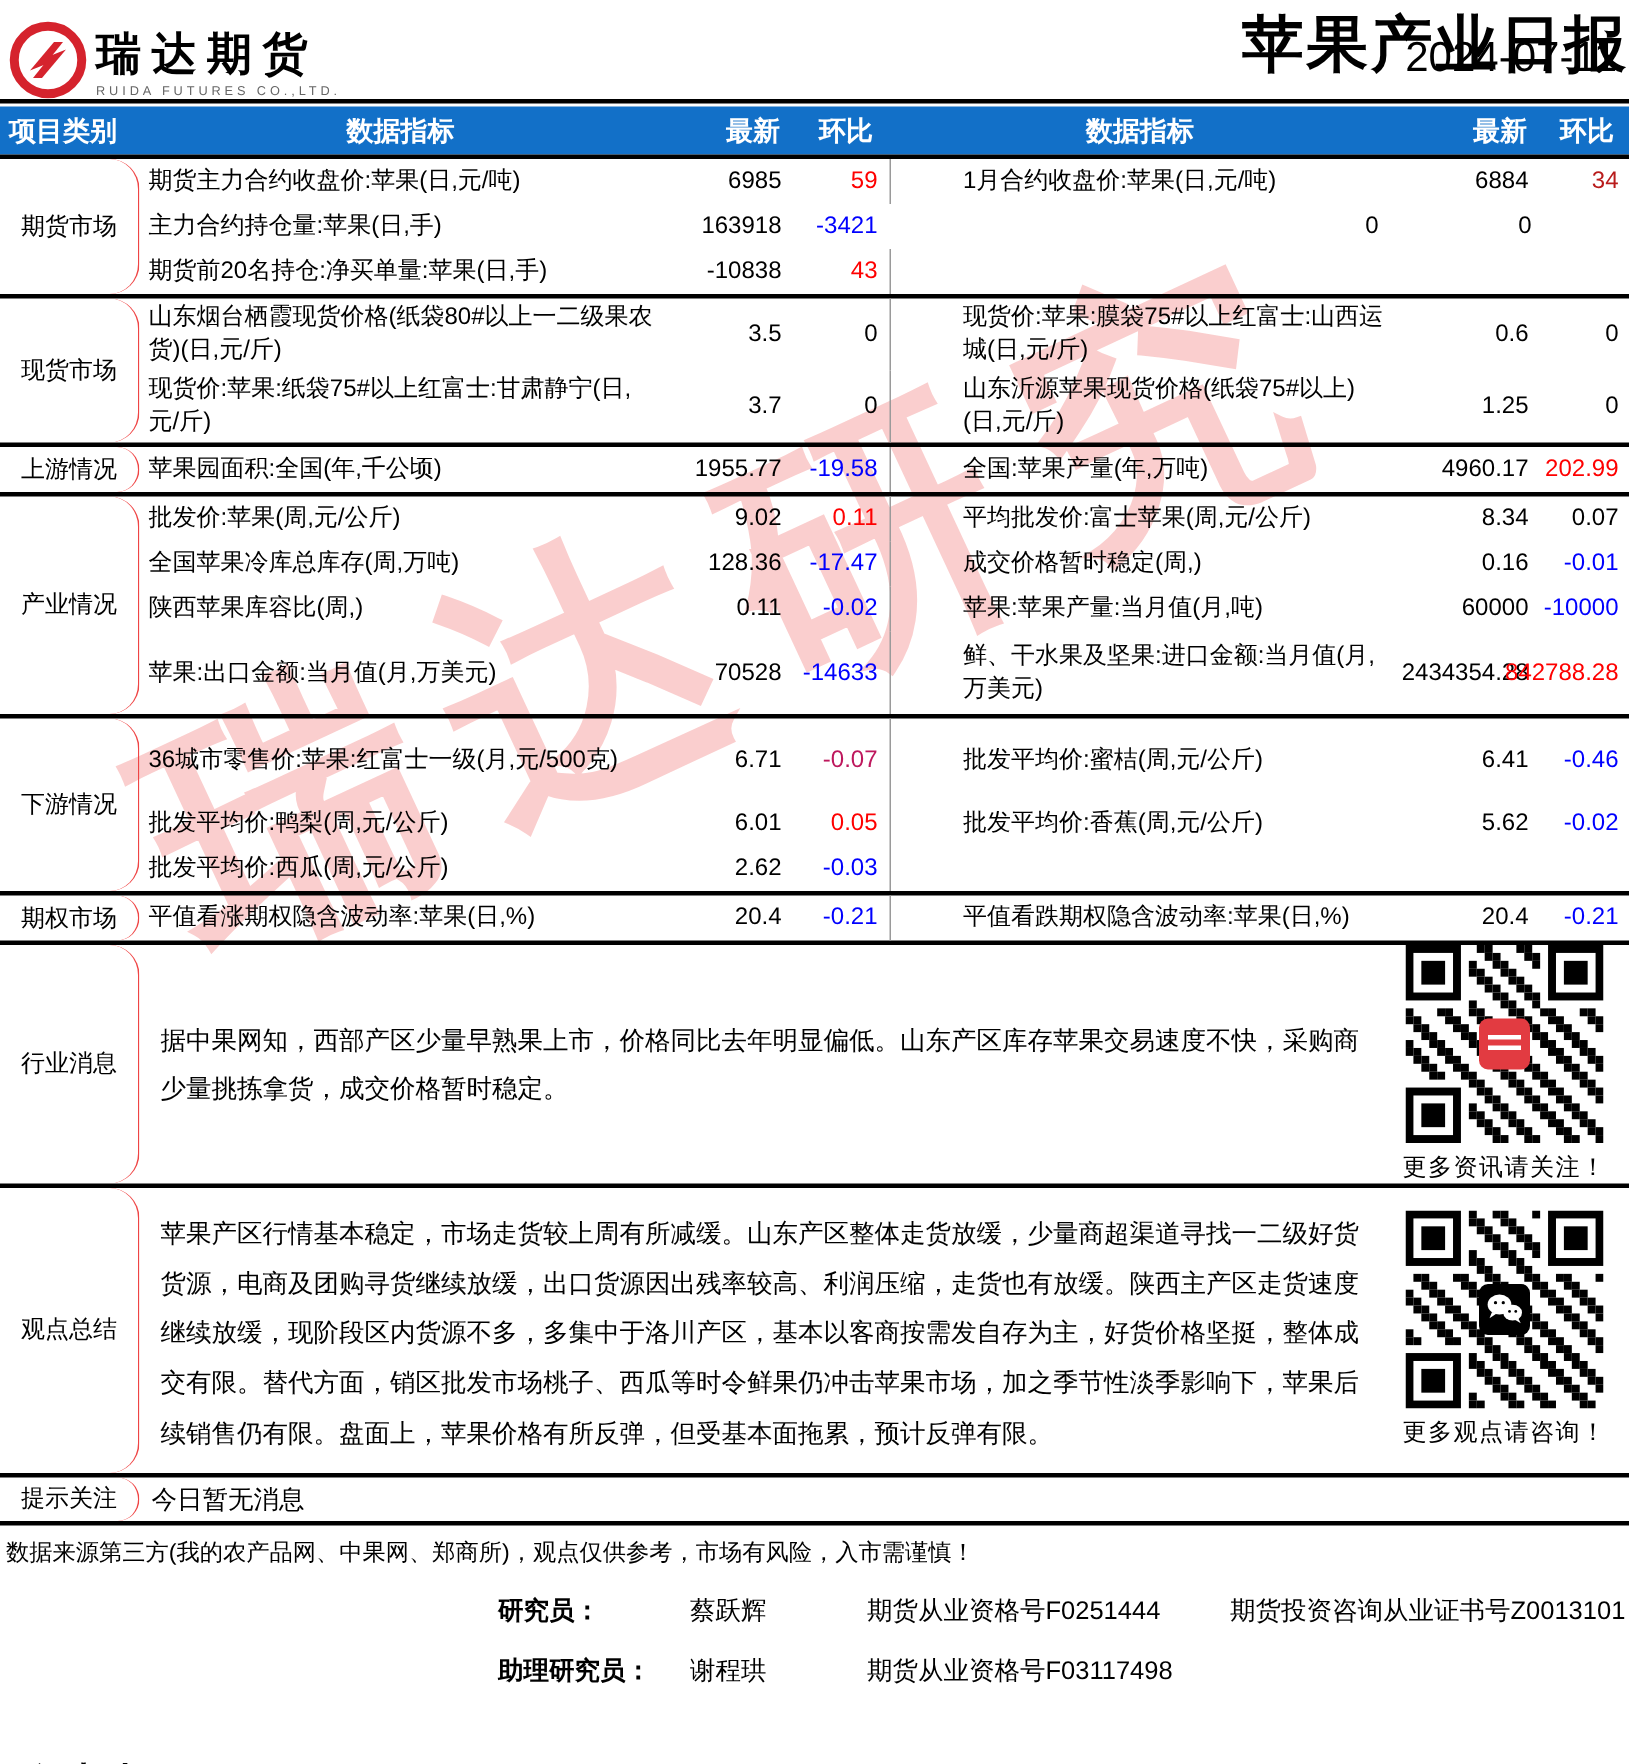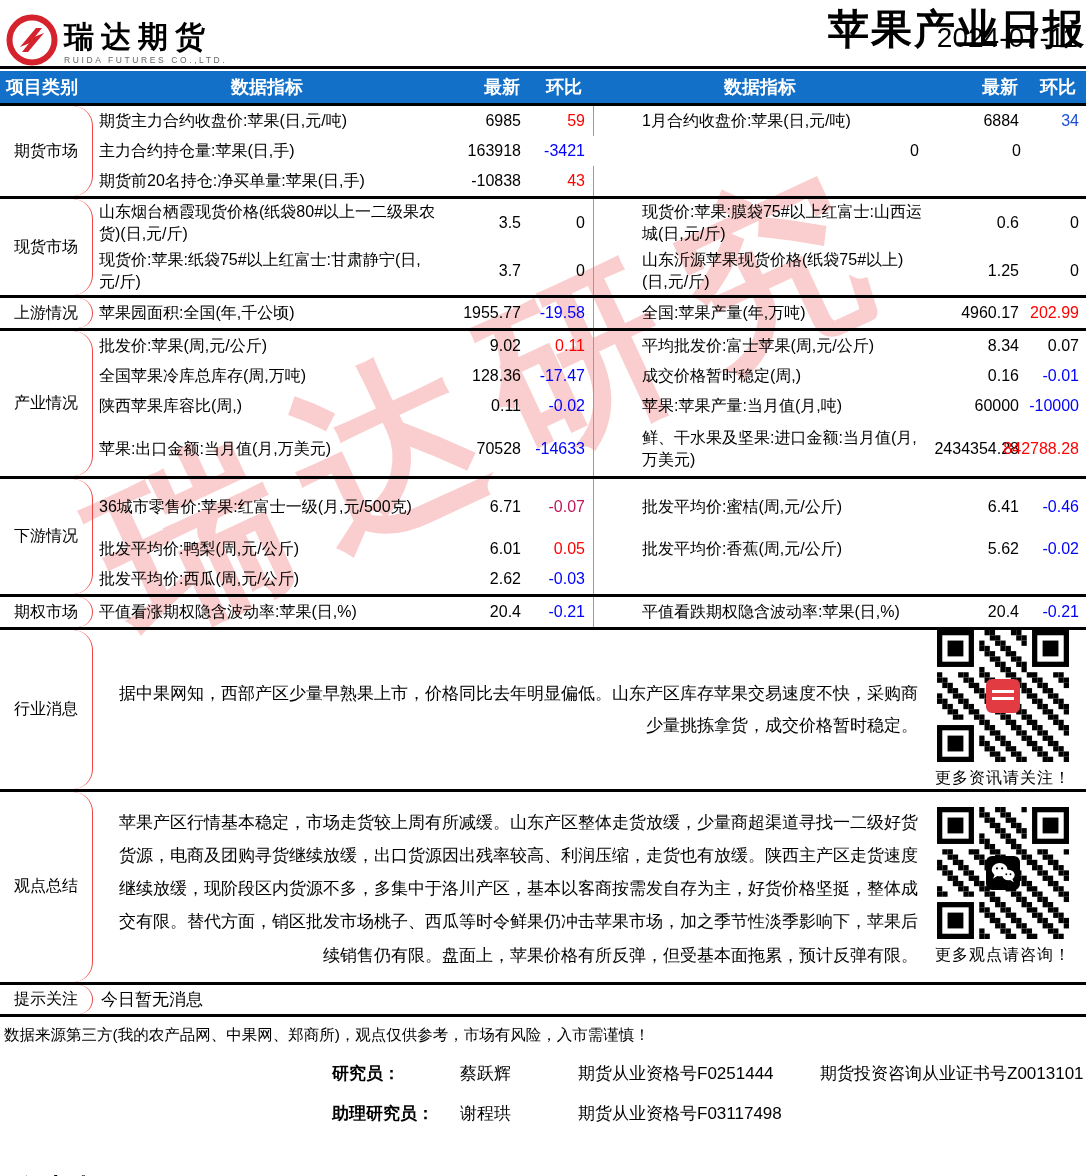--- a/index.html
+++ b/index.html
@@ -31,21 +31,21 @@
   .rows{flex:1;}
   .r{display:grid;grid-template-columns:350px 88px 62px 336px 100px 58px;}
   .r>div{display:flex;align-items:center;min-height:28px;font-size:16px;}
   .lb{padding:1px 4px 1px 6px;line-height:1.35;}
   .vv{justify-content:flex-end;padding-right:10px;}
   .cc2{justify-content:flex-end;padding-right:8px;}
   .md{border-left:1px solid #9a9a9a;padding-left:48px;}
   .r.tall>div{min-height:46px;}
   .r.tall2>div{min-height:53px;}
   
-  .blockbody{flex:1;display:flex;align-items:stretch;text-align:right;}
+  .blockbody{flex:1;display:flex;align-items:stretch;}
   .blocktext{flex:1;font-size:17px;line-height:1.95;padding:10px 6px 10px 14px;display:flex;align-items:center;}
   .news .blocktext{line-height:1.85;}
   .news .blockbody{min-height:150px;}
   .summary .blockbody{min-height:160px;}
   .summary .blocktext{align-items:flex-start;padding-top:14px;}
   .qrcol{width:158px;flex:0 0 158px;display:flex;flex-direction:column;align-items:center;justify-content:center;padding-right:4px;}
   .qrwrap{position:relative;width:132px;height:132px;}
   .qr{width:132px;height:132px;display:block;}
   .qr-badge{position:absolute;left:49px;top:49px;width:34px;height:34px;border-radius:6px;}
   .badge-red{background:#e23b41;}
@@ -98,21 +98,21 @@
 
   <div class="sec">
     <div class="cat">期货市场</div>
     <div class="rows">
       <div class="r">
         <div class="lb">期货主力合约收盘价:苹果(日,元/吨)</div>
         <div class="vv">6985</div>
         <div class="cc2" style="color:#fe0000">59</div>
         <div class="lb md">1月合约收盘价:苹果(日,元/吨)</div>
         <div class="vv">6884</div>
-        <div class="cc2" style="color:#1d4ed8">34</div>
+        <div class="cc2" style="color:#b91c1c">34</div>
       </div>
       <div class="r">
         <div class="lb">主力合约持仓量:苹果(日,手)</div>
         <div class="vv">163918</div>
         <div class="cc2" style="color:#0000fe">-3421</div>
         <div class="vv">0</div>
         <div class="cc2" style="color:#000000">0</div>
       </div>
       <div class="r">
         <div class="lb">期货前20名持仓:净买单量:苹果(日,手)</div>

